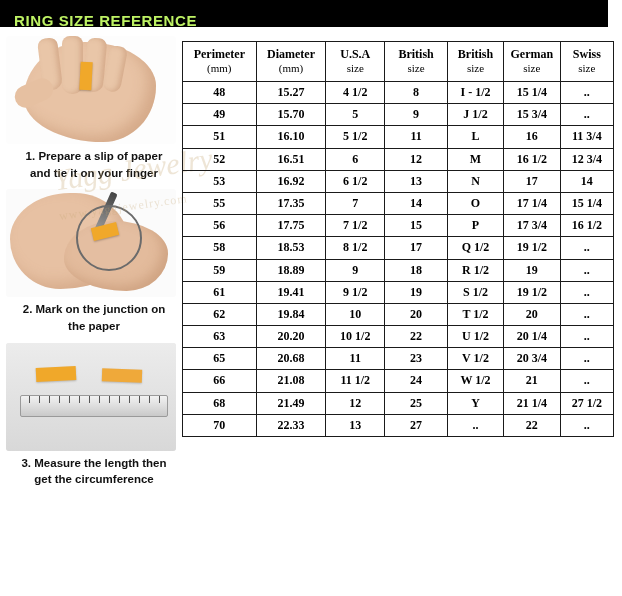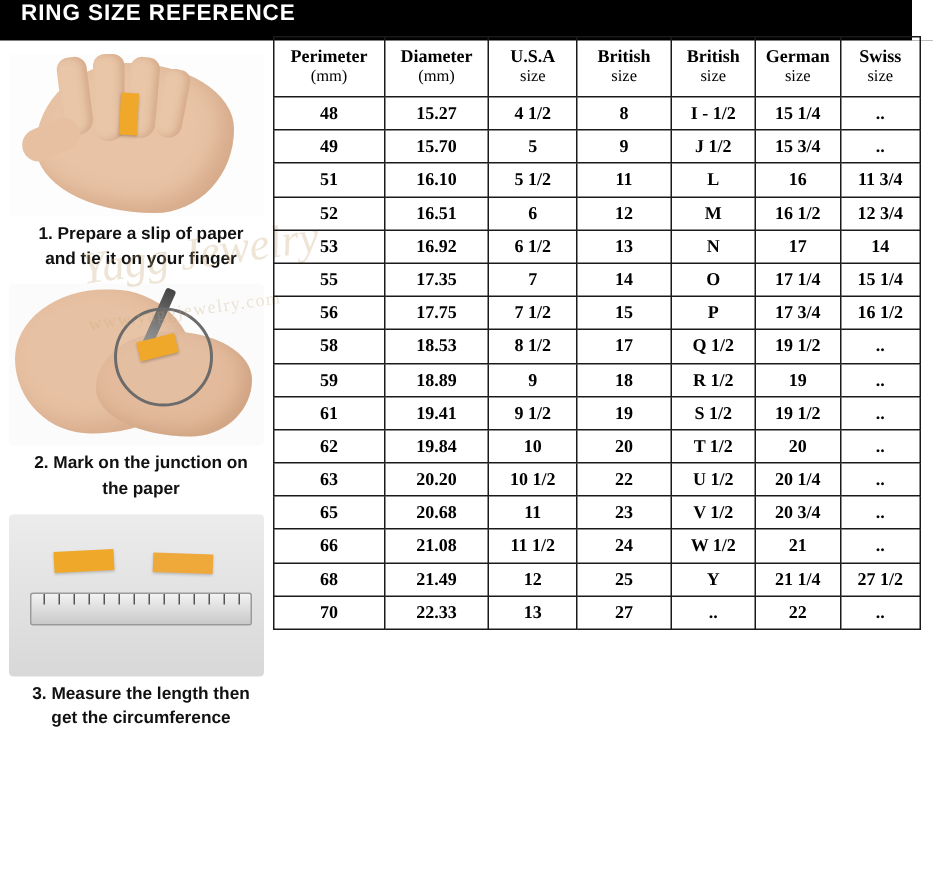--- a/index.html
+++ b/index.html
@@ -18,22 +18,22 @@
 
   
   .header-bar {
     position: absolute;
     left: 0; top: 0;
     width: 622px; height: 27px;
     background: #000000;
   }
   .header-title {
     position: absolute;
-    left: 14px; top: 0;
-    color: #ffffff;
+    left: 14px; top: 12px;
+    color: #bef264;
     font-family: "Liberation Sans", sans-serif;
     font-weight: bold;
     font-size: 15px;
     letter-spacing: 0.6px;
   }
   .header-accent {
     position: absolute;
     right: 0; top: 0;
     width: 14px; height: 27px;
     background: #ffffff;
@@ -184,21 +184,21 @@
     display: block;
     font-size: 12px;
     font-style: normal;
     letter-spacing: 1px;
     margin-top: 14px;
   }
 
   
   .table-wrap {
     position: absolute;
-    left: 182px; top: 24px;
+    left: 182px; top: 41px;
     width: 432px;
     z-index: 8;
   }
   table.size-table {
     border-collapse: collapse;
     width: 432px;
     background: transparent;
   }
   table.size-table th,
   table.size-table td {

